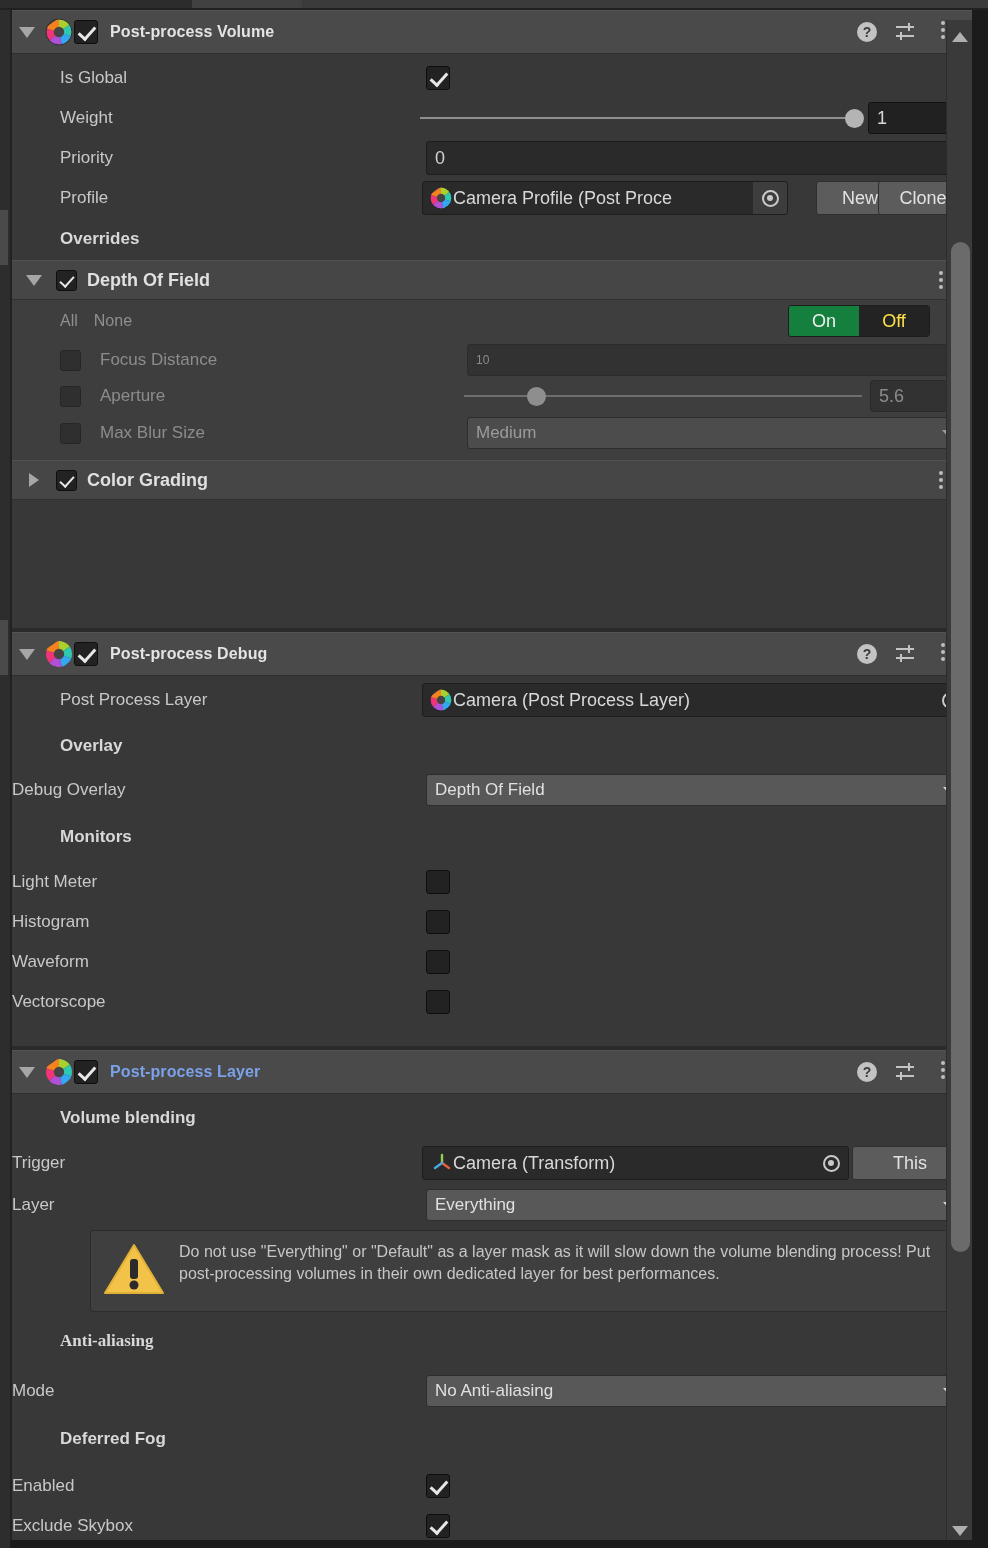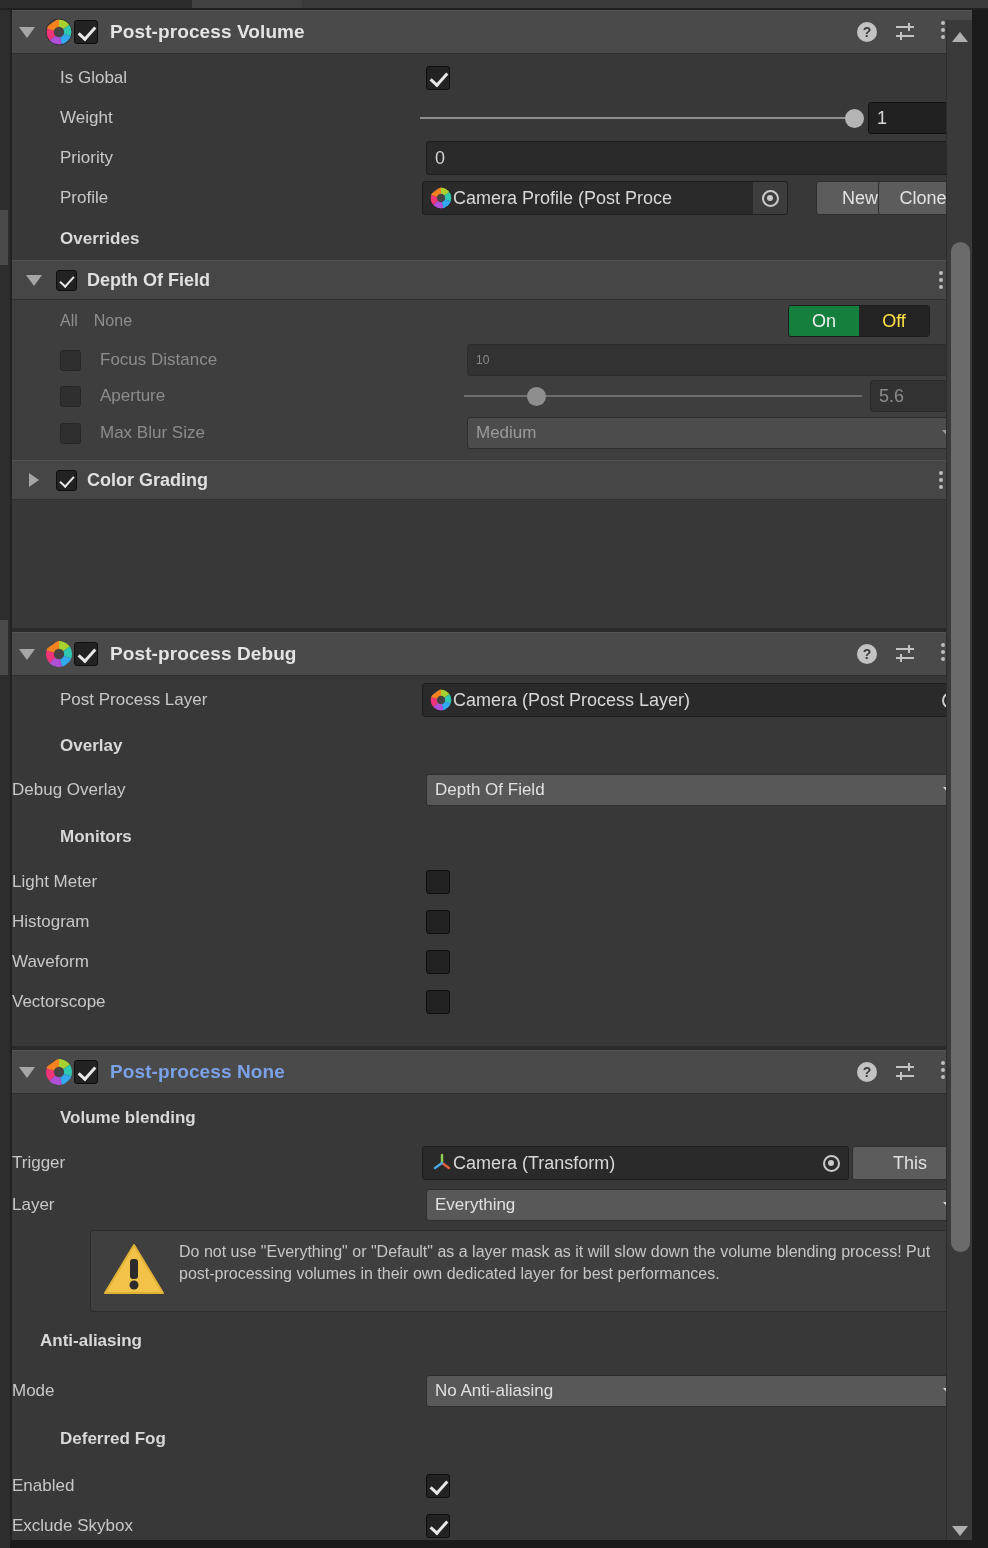--- a/index.html
+++ b/index.html
@@ -58,21 +58,21 @@
     position:relative; flex:0 0 auto;
   }
   .cb.checked::after {
     content:""; position:absolute; left:7px; top:2px; width:7px; height:14px;
     border:solid #e8e8e8; border-width:0 3px 3px 0; transform:rotate(42deg);
   }
   .cb.small { width:21px; height:21px; }
   .cb.small.checked::after { left:6px; top:2px; width:6px; height:12px; border-width:0 2.5px 2.5px 0;}
   .cb.dis { background:#2f2f2f; border-color:#262626; }
 
-  .comp-title { font-size:19px; font-weight:bold; color:#e4e4e4; margin-left:12px; letter-spacing:0.1px; }
+  .comp-title { font-size:16px; font-weight:bold; color:#e4e4e4; margin-left:12px; letter-spacing:0.1px; }
   .comp-title.blue { color:#7ba2e8; }
 
   .hdr-icons { margin-left:auto; display:flex; align-items:center; gap:16px; padding-right:18px; }
   .ic { width:22px; height:22px; position:relative; }
 
   .comp-body { padding:0; position:relative; }
 
   
   .row { height:40px; display:flex; align-items:center; position:relative; }
   .label { font-size:17px; color:#c8c8c8; }
@@ -489,21 +489,21 @@
             <path d="M15 15 L28 6 L29 20 Z" fill="#2ec9b0"></path>
             <path d="M15 15 L29 20 L18 29 Z" fill="#31a8f0"></path>
             <path d="M15 15 L18 29 L3 26 Z" fill="#b050d8"></path>
             <path d="M15 15 L3 26 L1 11 Z" fill="#f0347a"></path>
             <path d="M15 15 L1 11 L15 1 Z" fill="#f5821f"></path>
             <circle cx="15" cy="15" r="5.2" fill="#444"></circle>
           </g>
         </svg>
       </div>
       <div class="cb checked"></div>
-      <div class="comp-title blue">Post-process None</div>
+      <div class="comp-title blue">Post-process Layer</div>
       <div class="hdr-icons">
         <div class="ic">
           <svg width="22" height="22" viewBox="0 0 22 22">
               <circle cx="11" cy="11" r="10" fill="#c3c3c3"></circle>
               <text x="11" y="16" font-size="14" font-family="Liberation Sans, sans-serif" font-weight="bold" text-anchor="middle" fill="#3a3a3a">?</text>
             </svg>
         </div>
         <div class="ic">
           <svg width="24" height="22" viewBox="0 0 24 22">
             <line x1="2" y1="6" x2="20" y2="6" stroke="#c3c3c3" stroke-width="2"></line>
@@ -560,21 +560,21 @@
               <path d="M31 4 L60 52 L2 52 Z" fill="#f3c248" stroke="#e0b137" stroke-width="2" stroke-linejoin="round"></path>
               <rect x="27" y="18" width="8" height="20" rx="3" fill="#2b2b2b"></rect>
               <circle cx="31" cy="44" r="4.5" fill="#2b2b2b"></circle>
             </svg>
           </div>
           <div class="warntext">Do not use "Everything" or "Default" as a layer mask as it will slow down the volume blending process! Put post-processing volumes in their own dedicated layer for best performances.</div>
         </div>
       </div>
 
       <div class="row" style="height:58px;">
-        <div class="section-title" style="padding-left:28px;">Anti-aliasing</div>
+        <div class="section-title" style="padding-left:48px;font-family:Liberation Serif, serif;">Anti-aliasing</div>
       </div>
 
       <div class="row" style="height:42px;">
         <div class="label lbl-b">Mode</div>
         <div class="popup" style="position:absolute;left:414px;width:542px;">
           <span>No Anti-aliasing</span>
           <span class="arrow"></span>
         </div>
       </div>
 

